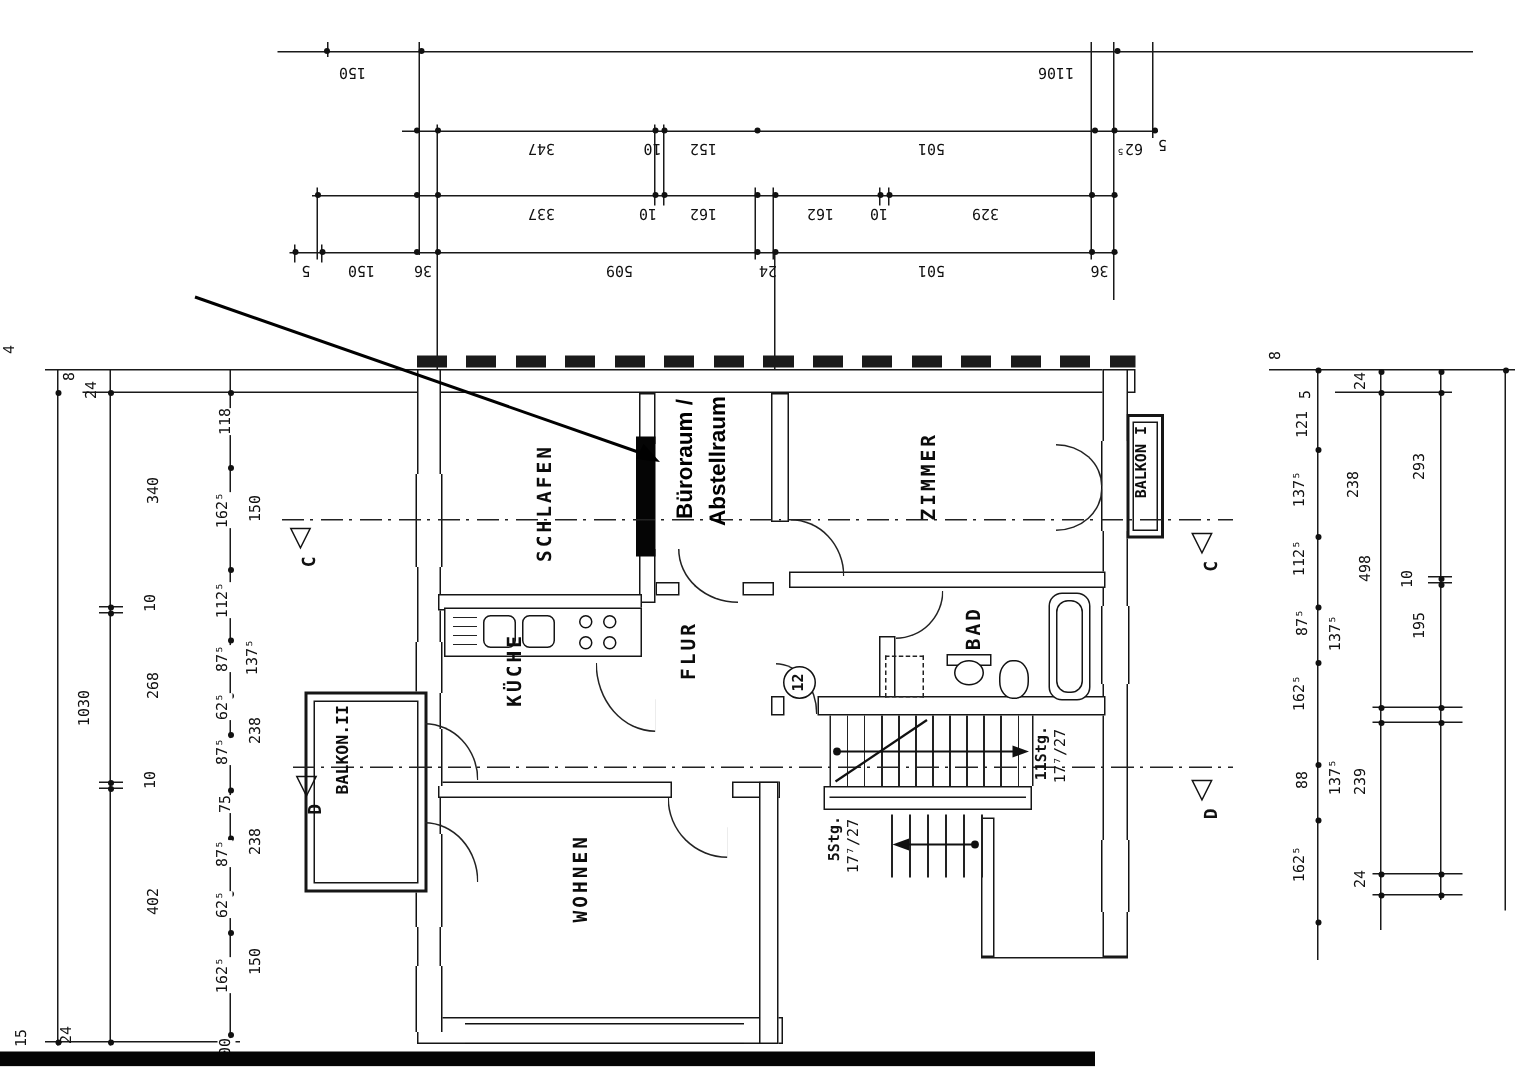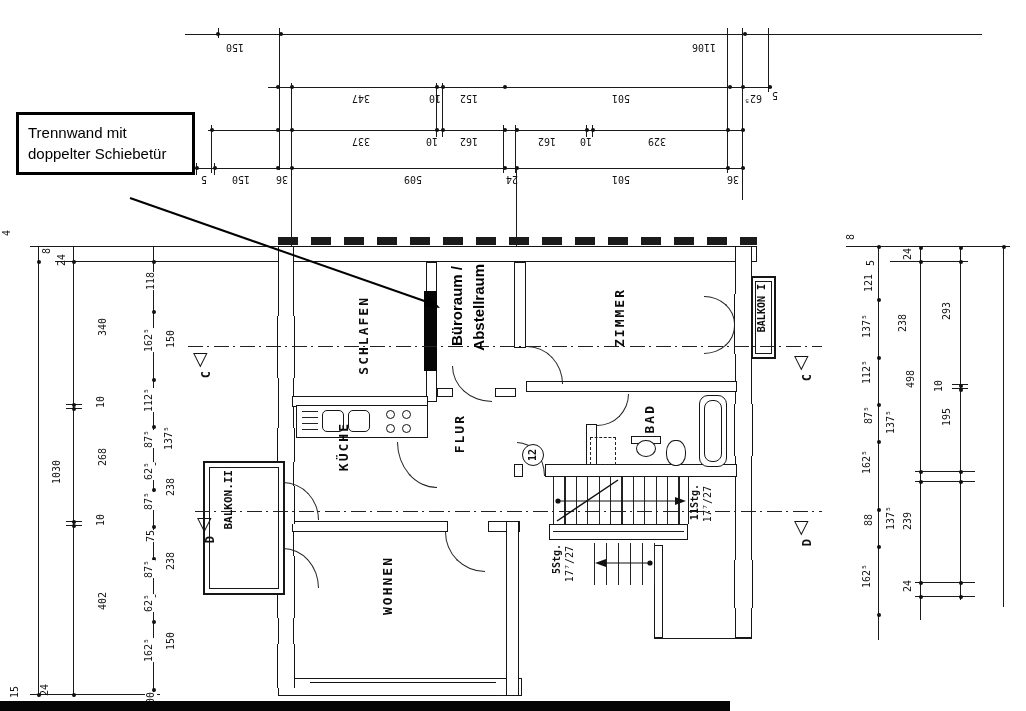--- a/index.html
+++ b/index.html
@@ -82,23 +82,20 @@
   <span class="dim f" style="left:648px;top:136px;">329</span>
 
   <span class="dim f" style="left:201px;top:174px;">5</span>
   <span class="dim f" style="left:232px;top:174px;">150</span>
   <span class="dim f" style="left:276px;top:174px;">36</span>
   <span class="dim f" style="left:404px;top:174px;">509</span>
   <span class="dim f" style="left:506px;top:174px;">24</span>
   <span class="dim f" style="left:612px;top:174px;">501</span>
   <span class="dim f" style="left:727px;top:174px;">36</span>
 
-  <div class="callout">
-    <span>Trennwand mit doppelter Schiebetür</span>
-  </div>
 
   <div class="vl" style="left:38px;top:246px;height:451px;"></div>
   <div class="vl" style="left:73px;top:246px;height:451px;"></div>
   <div class="vl" style="left:153px;top:246px;height:459px;"></div>
   <div class="hl" style="left:30px;top:246px;width:262px;"></div>
   <div class="hl" style="left:55px;top:261px;width:237px;"></div>
   <div class="hl" style="left:30px;top:694px;width:130px;"></div>
   <div class="hl" style="left:66px;top:404px;width:16px;"></div>
   <div class="hl" style="left:66px;top:408px;width:16px;"></div>
   <div class="hl" style="left:66px;top:521px;width:16px;"></div>

